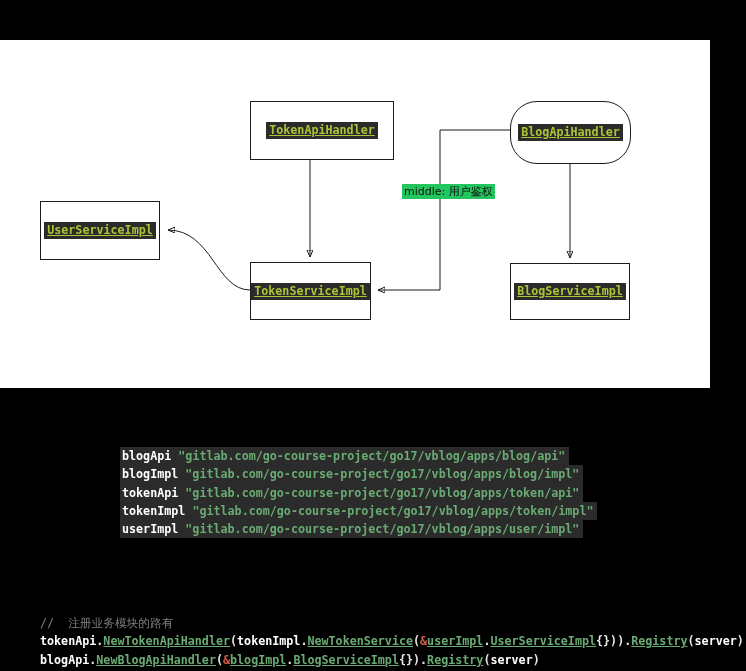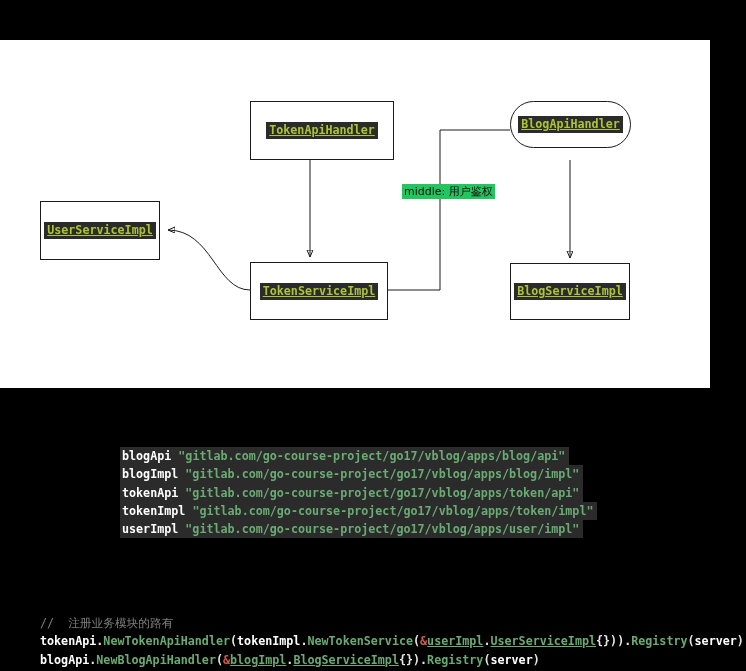--- a/index.html
+++ b/index.html
@@ -21,23 +21,23 @@
   }
   .node-label {
     font:bold 11.7px "DejaVu Sans Mono", monospace;
     color:var(--label-lime, #aec436);
     background:var(--highlight-bg, #2d2d2d);
     padding:1px 3px 2px 3px;
     text-decoration:underline;
     white-space:nowrap;
   }
   #node-token-api  { left:250px; top:61px;  width:144px; height:59px; }
-  #node-blog-api   { left:510px; top:61px;  width:121px; height:47px;border-radius:27px; }
+  #node-blog-api   { left:510px; top:61px;  width:121px; height:63px;border-radius:27px; }
   #node-user-impl  { left:40px;  top:161px; width:120px; height:59px; }
-  #node-token-impl { left:250px; top:222px; width:138px; height:58px; }
+  #node-token-impl { left:250px; top:222px; width:121px; height:58px; }
   #node-blog-impl  { left:510px; top:223px; width:120px; height:57px; }
   .edge-label {
     position:absolute; left:402px; top:144px;
     font:11px "DejaVu Sans", sans-serif; color:#111;
     background:#22c55e; padding:0 2px; white-space:nowrap;
   }
   
   .imports { position:absolute; left:120px; top:447px; }
   .import-line {
     width:max-content;
@@ -53,21 +53,21 @@
   .codeblock {
     position:absolute; left:40px; top:590px;
     font:bold 11.7px "DejaVu Sans Mono", monospace;
     line-height:18.4px;
     margin-top:24px;
   }
   .comment-line { color:var(--comment-gray, #7d7d7d); font-weight:normal; white-space:pre; }
   .code-line { white-space:pre; }
   .tok-plain  { color:#e8e8e8; }
   .tok-bold   { color:var(--code-white, #ffffff); }
-  .tok-method { color:var(--code-green, #6aab73); }
+  .tok-method { color:var(--code-green, #6aab73);text-decoration:underline; }
   .tok-link   { color:var(--code-green, #6aab73); text-decoration:underline; }
   .tok-amp    { color:var(--amp-red, #d2594b); }
 </style>
 </head>
 <body>
 
 <div class="stage">
 
   <div class="diagram">
 

